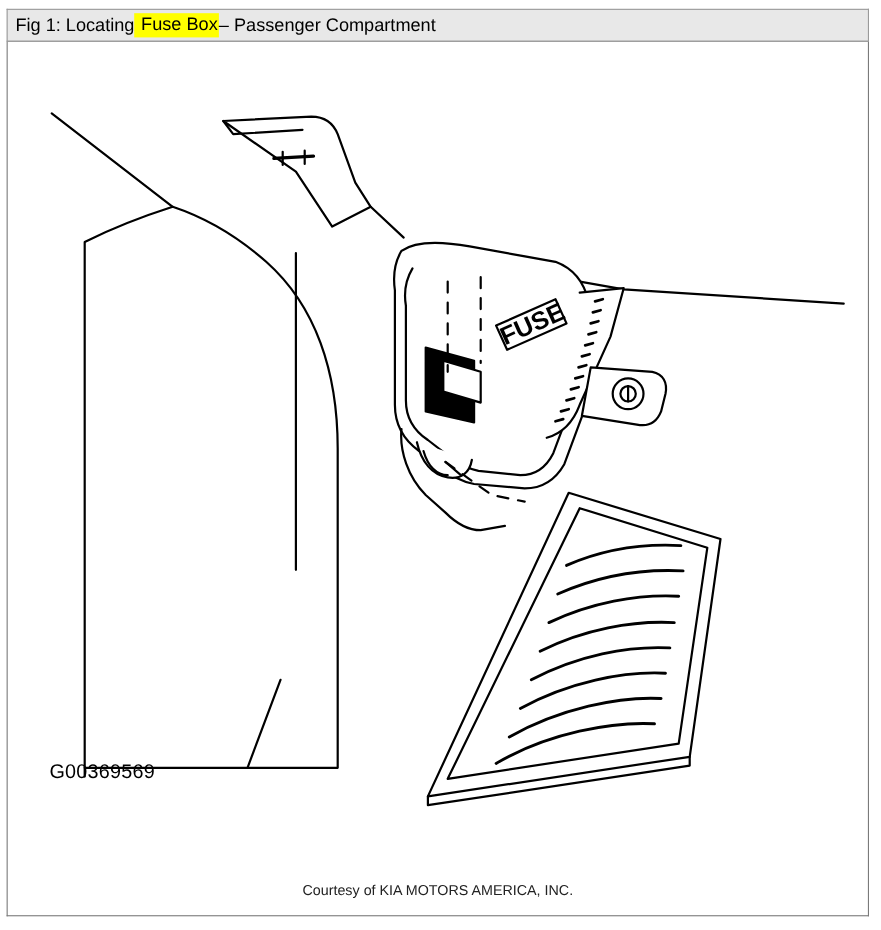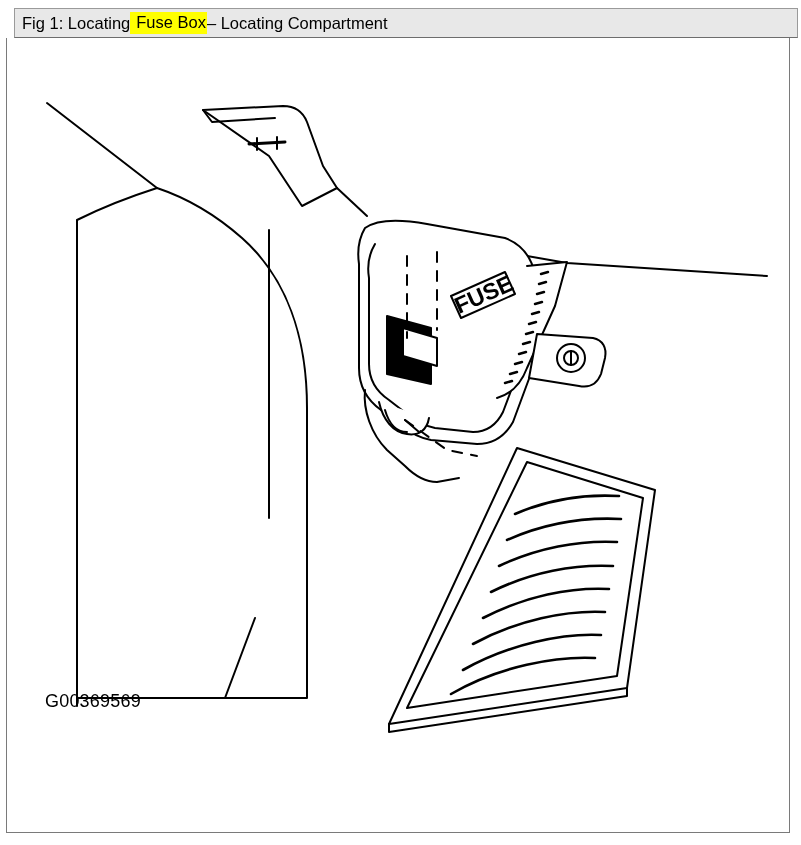--- a/index.html
+++ b/index.html
@@ -30,21 +30,20 @@
     background: #e8e8e8;
     border: 1px solid #9a9a9a;
     border-bottom: 1px solid #6d6d6d;
     box-sizing: border-box;
     display: flex;
     align-items: center;
     padding-left: 7px;
     font-size: 16.5px;
     color: #000000;
     white-space: nowrap;
-    margin-left: 8px;
   }
   .caption-bar .hl {
     background: #ffff00;
     padding: 1px 1px 2px 6px;
   }
   .caption-bar .seg { padding: 0; }
   
   .figure-frame {
     position: absolute;
     left: 6px;
@@ -81,21 +80,21 @@
   }
 </style>
 </head>
 <body>
 
 <div class="page">
 
   <div class="caption-bar">
     <span class="seg">Fig 1: Locating </span>
       <span class="hl">Fuse Box</span>
-      <span class="seg"> – Locating Compartment</span>
+      <span class="seg"> – Passenger Compartment</span>
   </div>
 
   <div class="figure-frame">
 
     <svg class="figure-svg" width="782" height="793" viewBox="0 0 782 793">
       <g fill="none" stroke="#000000" stroke-width="2" stroke-linejoin="round" stroke-linecap="round">
 
         <path d="M40,65 L150,150"></path>
 
         <path d="M150,150 C125,158 98,168 70,182 L70,660 L300,660 L300,370 C300,300 280,240 235,200 C210,178 180,160 150,150 Z" fill="#ffffff"></path>
@@ -168,15 +167,16 @@
           <path d="M456,632 C502,606 556,595 594,597"></path>
           <path d="M444,656 C492,628 550,618 588,620"></path>
         </g>
         <path d="M382,686 L382,694 L620,658 L620,650"></path>
 
         <path d="M70,660 L70,668"></path>
       </g>
     </svg>
 
     <div class="fig-id">G00369569</div>
+    <div class="courtesy">Courtesy of KIA MOTORS AMERICA, INC.</div>
   </div>
 
 </div>
 
 </body></html>

